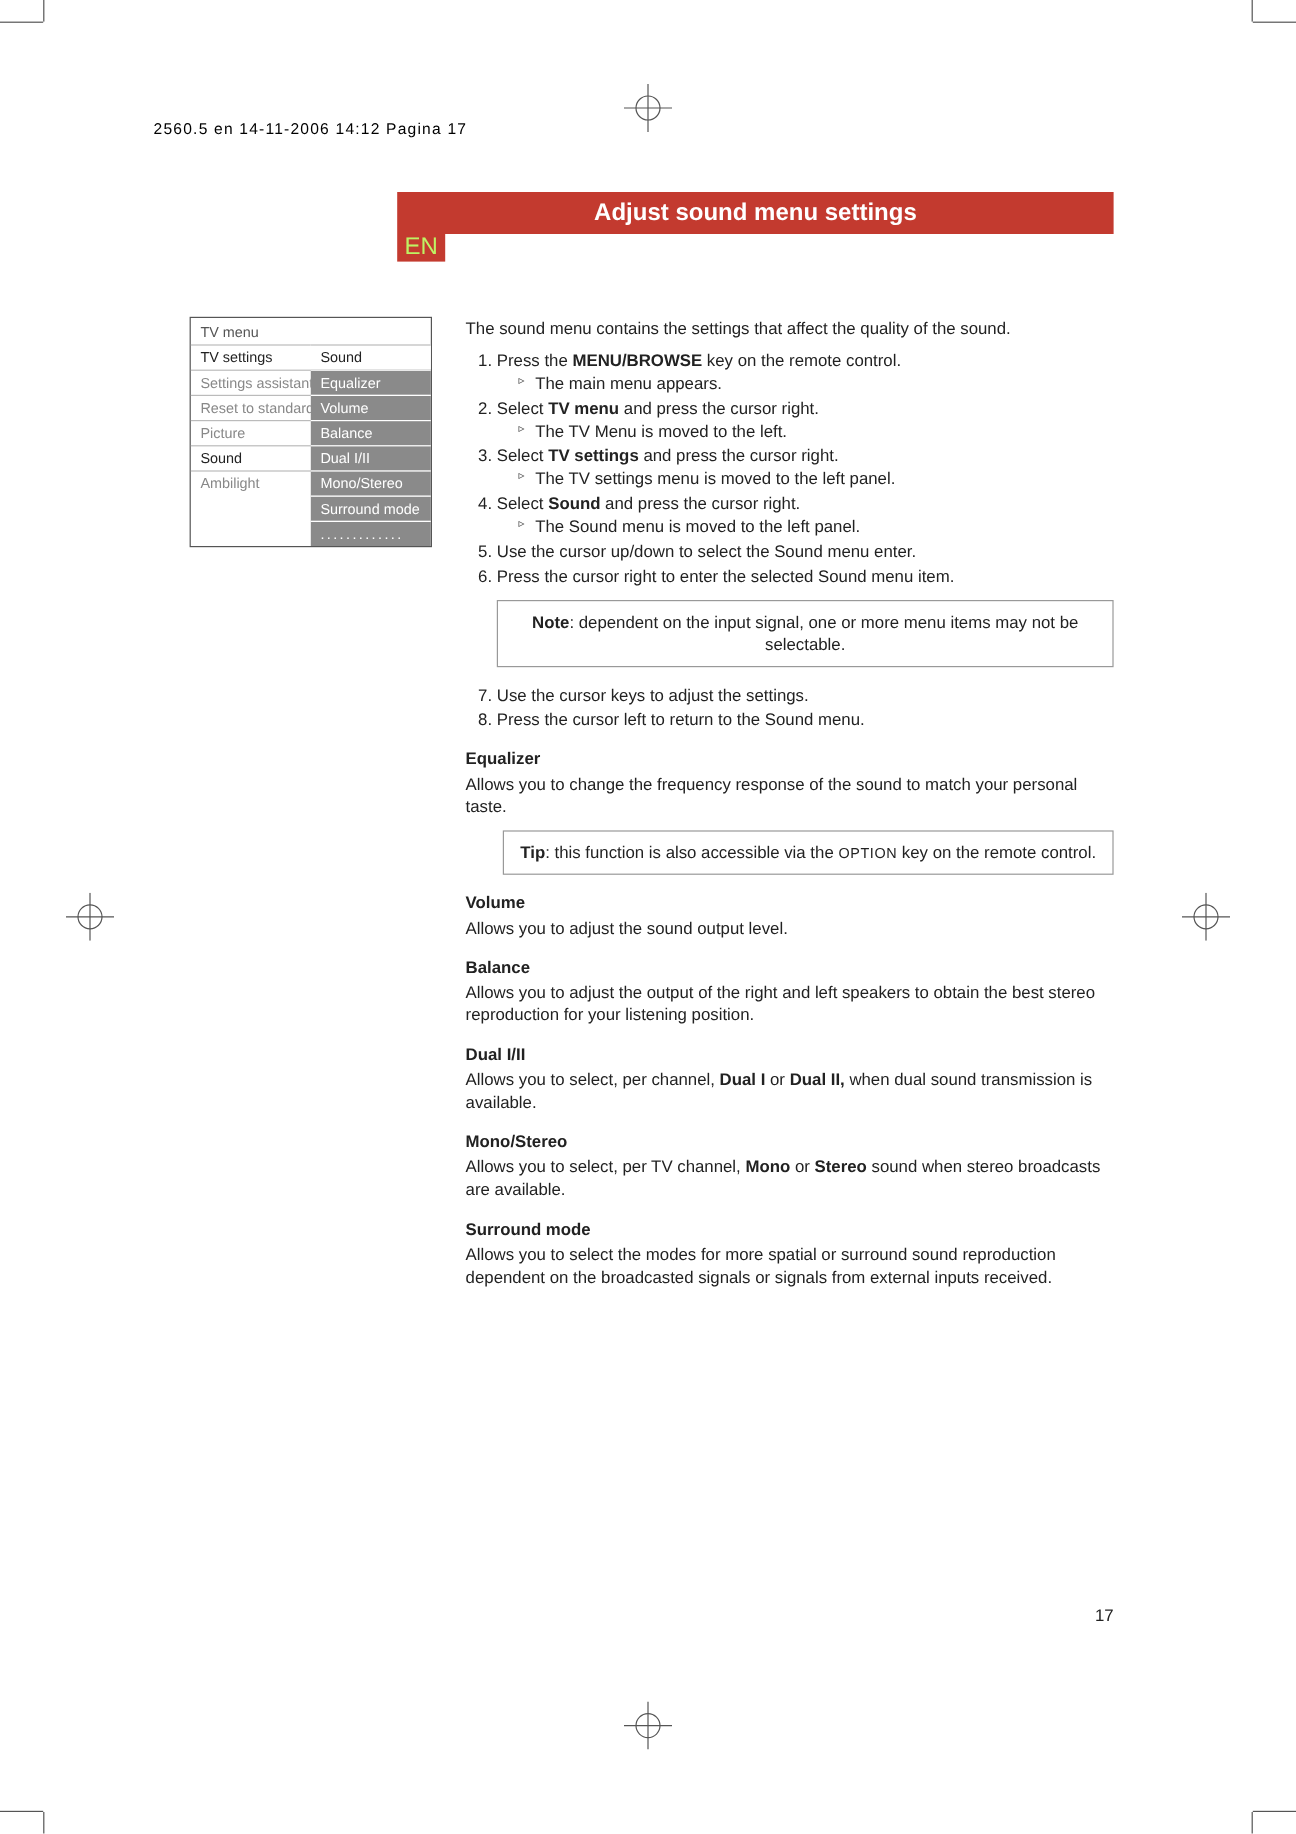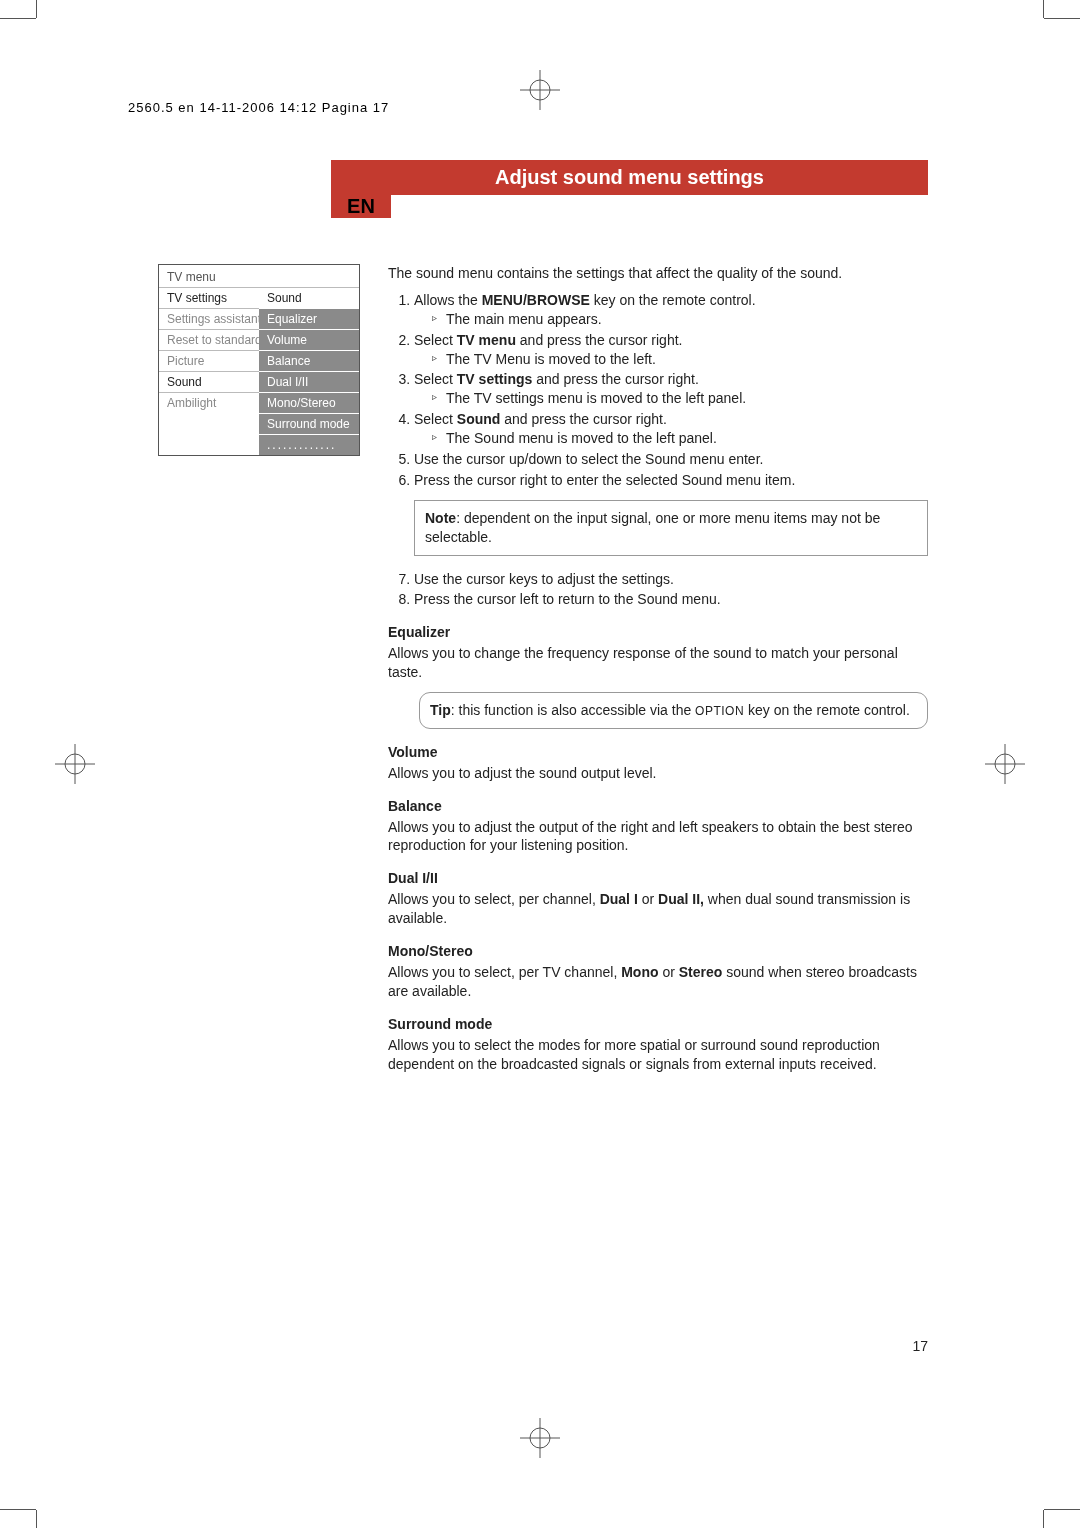--- a/index.html
+++ b/index.html
@@ -59,24 +59,24 @@
     color: #fff;
     font-weight: bold;
     font-size: 20px;
     display: flex;
     align-items: center;
     justify-content: center;
     padding: 6px 12px;
   }
   .title-gap { width: 8px; }
   .lang-badge {
-    width: 60px;
+    width: 40px;
     background: #c33a2f;
-    color: #000000;
-    font-weight: bold;
+    color: #bef264;
+    font-weight: normal;
     font-size: 20px;
     display: flex;
     align-items: center;
     justify-content: center;
   }
 
   .cols {
     display: flex;
     align-items: flex-start;
   }
@@ -149,22 +149,23 @@
     position: absolute;
     left: 0;
     top: 1px;
     font-size: 10px;
     color: #444;
   }
   .note-box {
     border: 1px solid #999;
     padding: 8px 10px;
     margin: 10px 0 14px 26px;
-  }
-  .note-box.tip { margin-left: 31px; border-radius: 11px; }
+    text-align: center;
+  }
+  .note-box.tip { margin-left: 31px; }
   strong.kw { font-weight: bold; }
   small.caps { font-variant: small-caps; font-size: 12px; letter-spacing: 0.5px; }
 
   .section-h {
     font-weight: bold;
     margin: 14px 0 2px 0;
   }
   .section-body {
     margin: 0 0 8px 24px;
   }
@@ -259,21 +260,21 @@
         </div>
       </div>
     </div>
 
     <div class="content">
 
       <p>The sound menu contains the settings that affect the quality of the sound.</p>
 
       <ol class="steps">
         <li>
-          <span>Allows the </span><strong class="kw">MENU/BROWSE</strong><span> key on the remote control.</span>
+          <span>Press the </span><strong class="kw">MENU/BROWSE</strong><span> key on the remote control.</span>
           <div class="sub-result">The main menu appears.</div>
         </li>
         <li>
           <span>Select </span><strong class="kw">TV menu</strong><span> and press the cursor right.</span>
           <div class="sub-result">The TV Menu is moved to the left.</div>
         </li>
         <li>
           <span>Select </span><strong class="kw">TV settings</strong><span> and press the cursor right.</span>
           <div class="sub-result">The TV settings menu is moved to the left panel.</div>
         </li>

